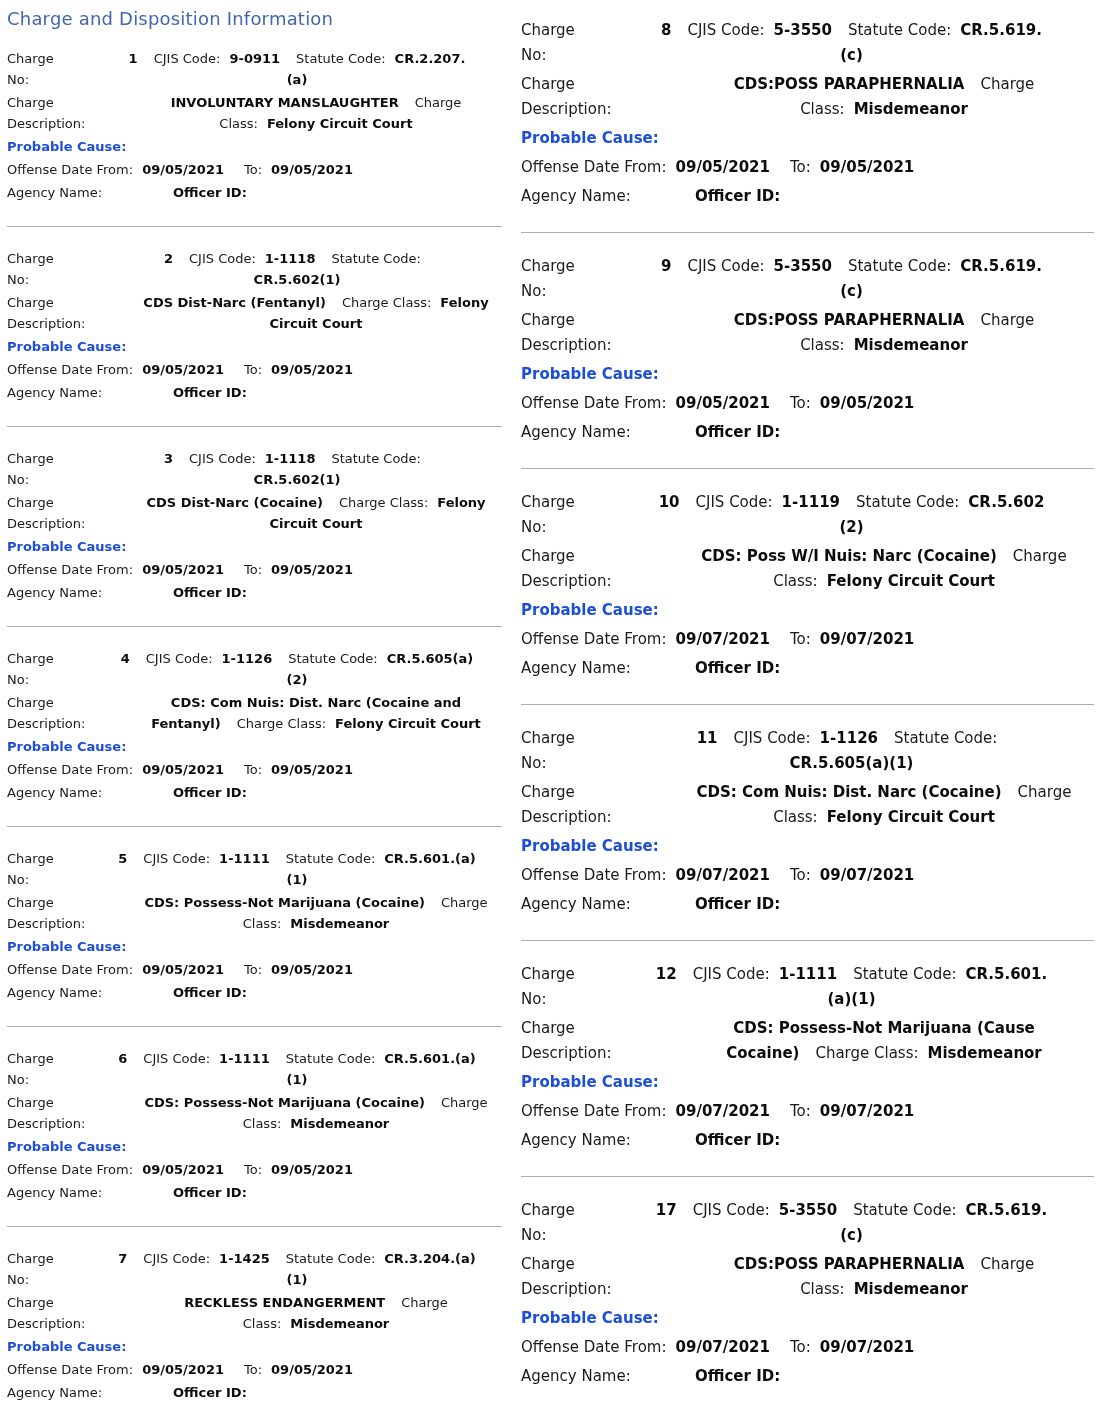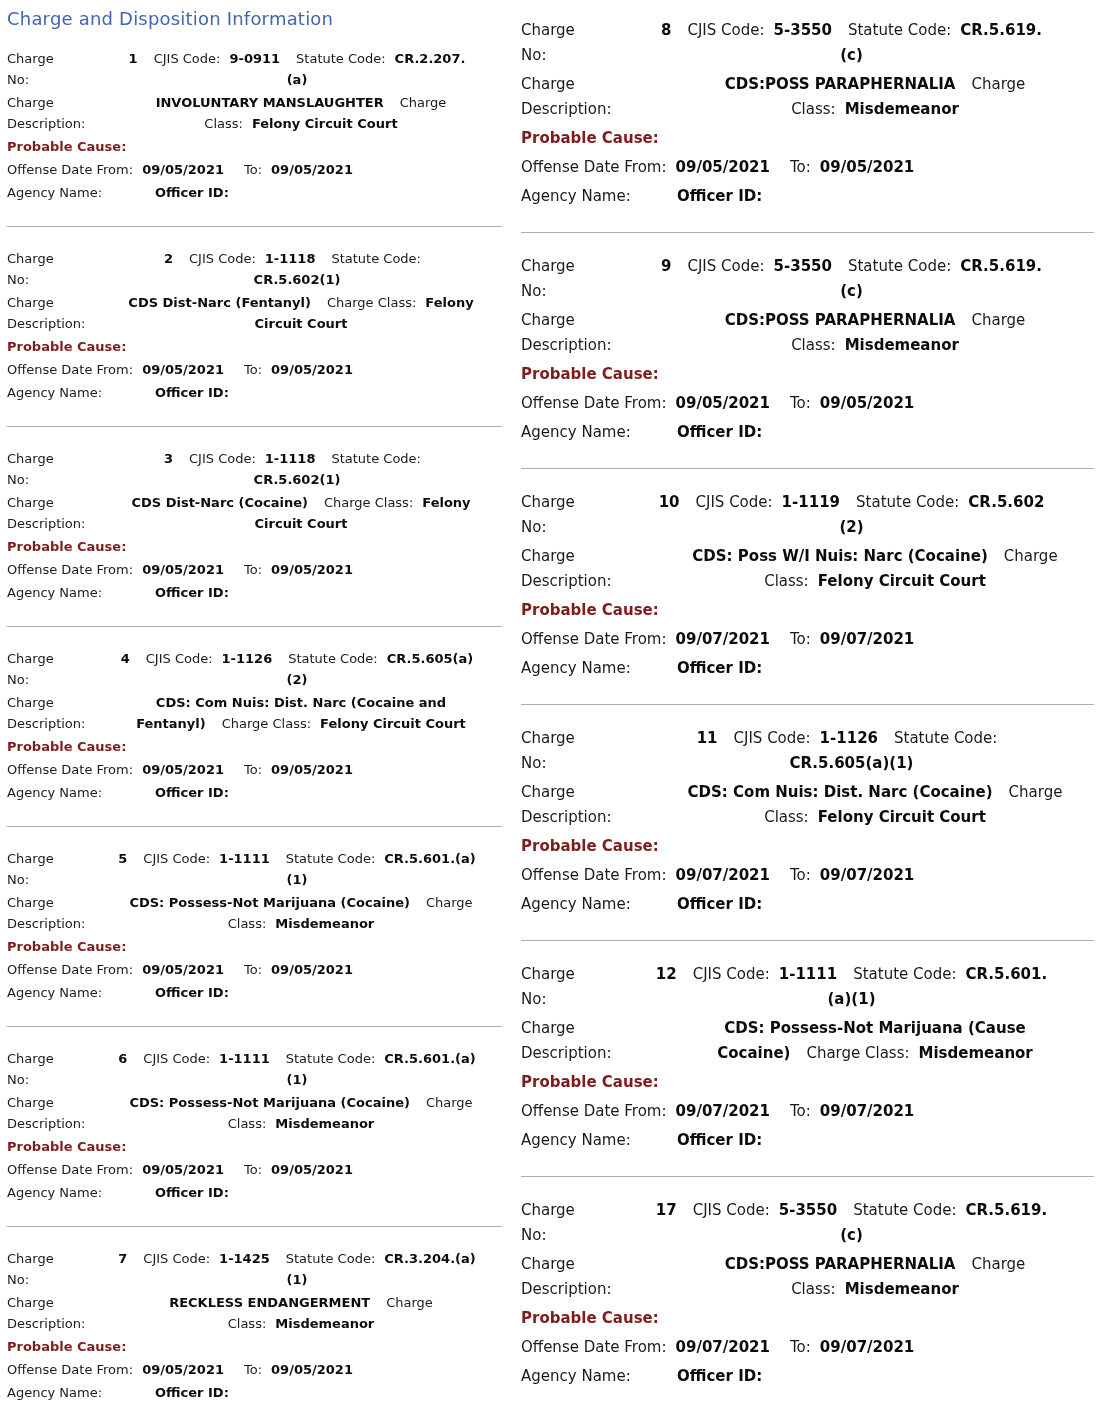--- a/index.html
+++ b/index.html
@@ -20,42 +20,42 @@
     color: #4066B0; margin: 2px 0 6px 0; letter-spacing: 0.2px;
     white-space: nowrap;
   }
 
   .charge-block { border-bottom: 1px solid #ACACAC; padding: 21px 0 23px 0; }
   .charge-block:last-child { border-bottom: none; padding-bottom: 6px; }
   .col-left  .charge-block:first-child { padding-top: 8px; }
   .col-right .charge-block:first-child { padding-top: 16px; }
 
   .row { display: flex; align-items: flex-start; }
-  .row + .row { margin-top: 2px; }
+  .row + .row { margin-top: 2px; gap: 18px; }
   .col-right .row + .row { margin-top: 4px; }
 
   .cell { flex: 0 0 auto; }
   .content { flex: 1 1 auto; min-width: 0; text-align: center; }
   .content-no { white-space: nowrap; }
   .content-desc { max-width: 378px; }
   .col-right .content-desc { max-width: 455px; }
 
   .lbl-no   { width: 85px;  padding-right: 23px; }
   .lbl-desc { width: 105px; padding-right: 15px; }
   .col-right .lbl-no   { width: 88px;  padding-right: 16px; }
   .col-right .lbl-desc { width: 135px; padding-right: 20px; }
   .lbl-agency { width: 148px; }
   .col-right .lbl-agency { width: 156px; }
 
   b.val { font-weight: 700; color: #0c0c0c; }
   .inl { margin: 0 9px 0 16px; }
   .inl-to { margin: 0 9px 0 20px; }
   .offense-line .lbl-from { margin-right: 9px; }
 
-  .pc { font-weight: 700; color: #7f1d1d; }
+  .pc { font-weight: 700; color: #1d4ed8; }
   .pc-row { margin-top: 1px; }
 </style>
 </head>
 <body>
 
 <div class="page">
   <div class="col-left">
     <h1 class="title">Charge and Disposition Information</h1>
     <div id="charge-list-left">
   <section class="charge-block">

